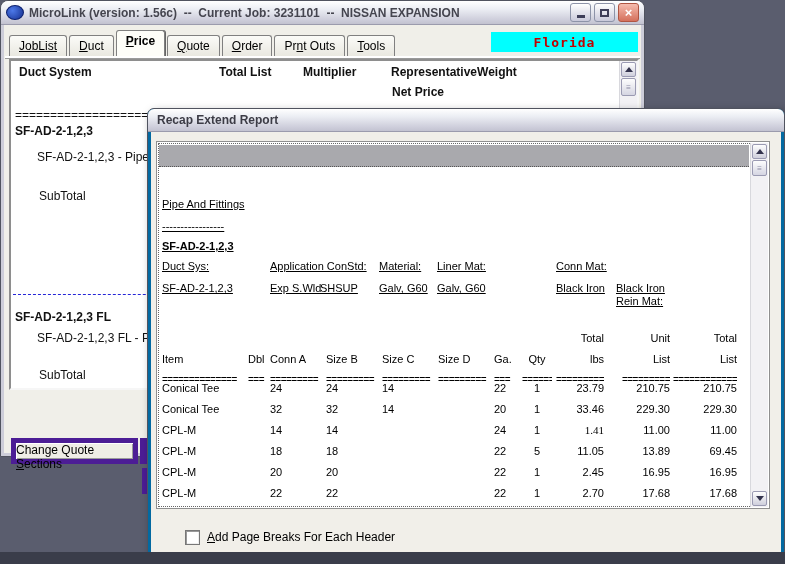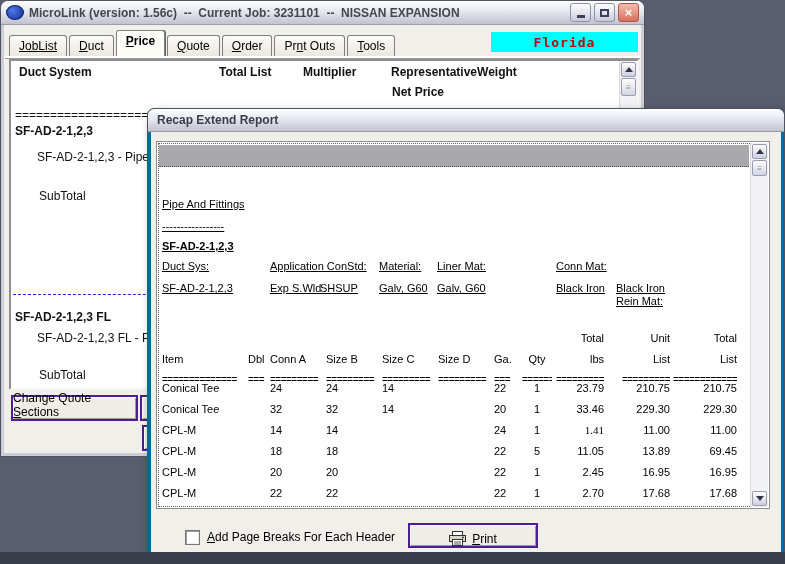--- a/index.html
+++ b/index.html
@@ -48,23 +48,23 @@
   .sb-btn{position:absolute;left:1px;width:15px;height:15px;background:linear-gradient(#fefefe,#cfcfdc);
       border:1px solid #9a9ab2;border-radius:2px;display:flex;align-items:center;justify-content:center;box-sizing:border-box;cursor:pointer;}
   .arr{width:0;height:0;border-left:4px solid transparent;border-right:4px solid transparent;}
   .arr.up{border-bottom:5px solid #33334d;}
   .arr.dn{border-top:5px solid #33334d;}
   .sb-thumb{position:absolute;left:1px;width:15px;background:linear-gradient(#fdfdfd,#d5d5e2);
       border:1px solid #9a9ab2;border-radius:2px;box-sizing:border-box;color:#8b8ba4;font-size:8px;
       display:flex;align-items:center;justify-content:center;cursor:grab;}
 
   
-  .cbtn{position:absolute;background:#efede6;border:2px solid #4c1d95;box-sizing:border-box;
+  .cbtn{position:absolute;background:#efede6;border:5px solid #4c1d95;box-sizing:border-box;
       box-shadow:inset 1px 1px 0 #ffffff, inset -1px -1px 0 #9b9b9b;font-size:12px;color:#000;
-      display:flex;align-items:flex-end;justify-content:center;gap:6px;cursor:pointer;}
+      display:flex;align-items:flex-start;justify-content:center;gap:6px;cursor:pointer;margin-top:43px;}
   .sliver{overflow:hidden;}
 
   
   .dlg{position:absolute;left:147px;top:108px;width:636px;height:447px;background:#0369a1;
       border:1px solid #50535f;border-radius:7px 7px 0 0;box-shadow:3px 3px 8px rgba(0,0,0,.35);z-index:10;}
   .dlg-titlebar{position:absolute;left:0;top:0;right:0;height:23px;border-radius:6px 6px 0 0;
       background:linear-gradient(180deg,#ffffff 0%,#ebedf3 35%,#cfcfdc 80%,#c3c3d1 100%);
       border-bottom:1px solid #9b9bad;display:flex;align-items:center;padding:0 9px;box-sizing:border-box;}
   .dlg-title{font-size:12px;font-weight:bold;color:#3c3c46;}
   .dlg-body{position:absolute;left:3px;right:3px;top:23px;bottom:3px;background:#f1efe9;}

